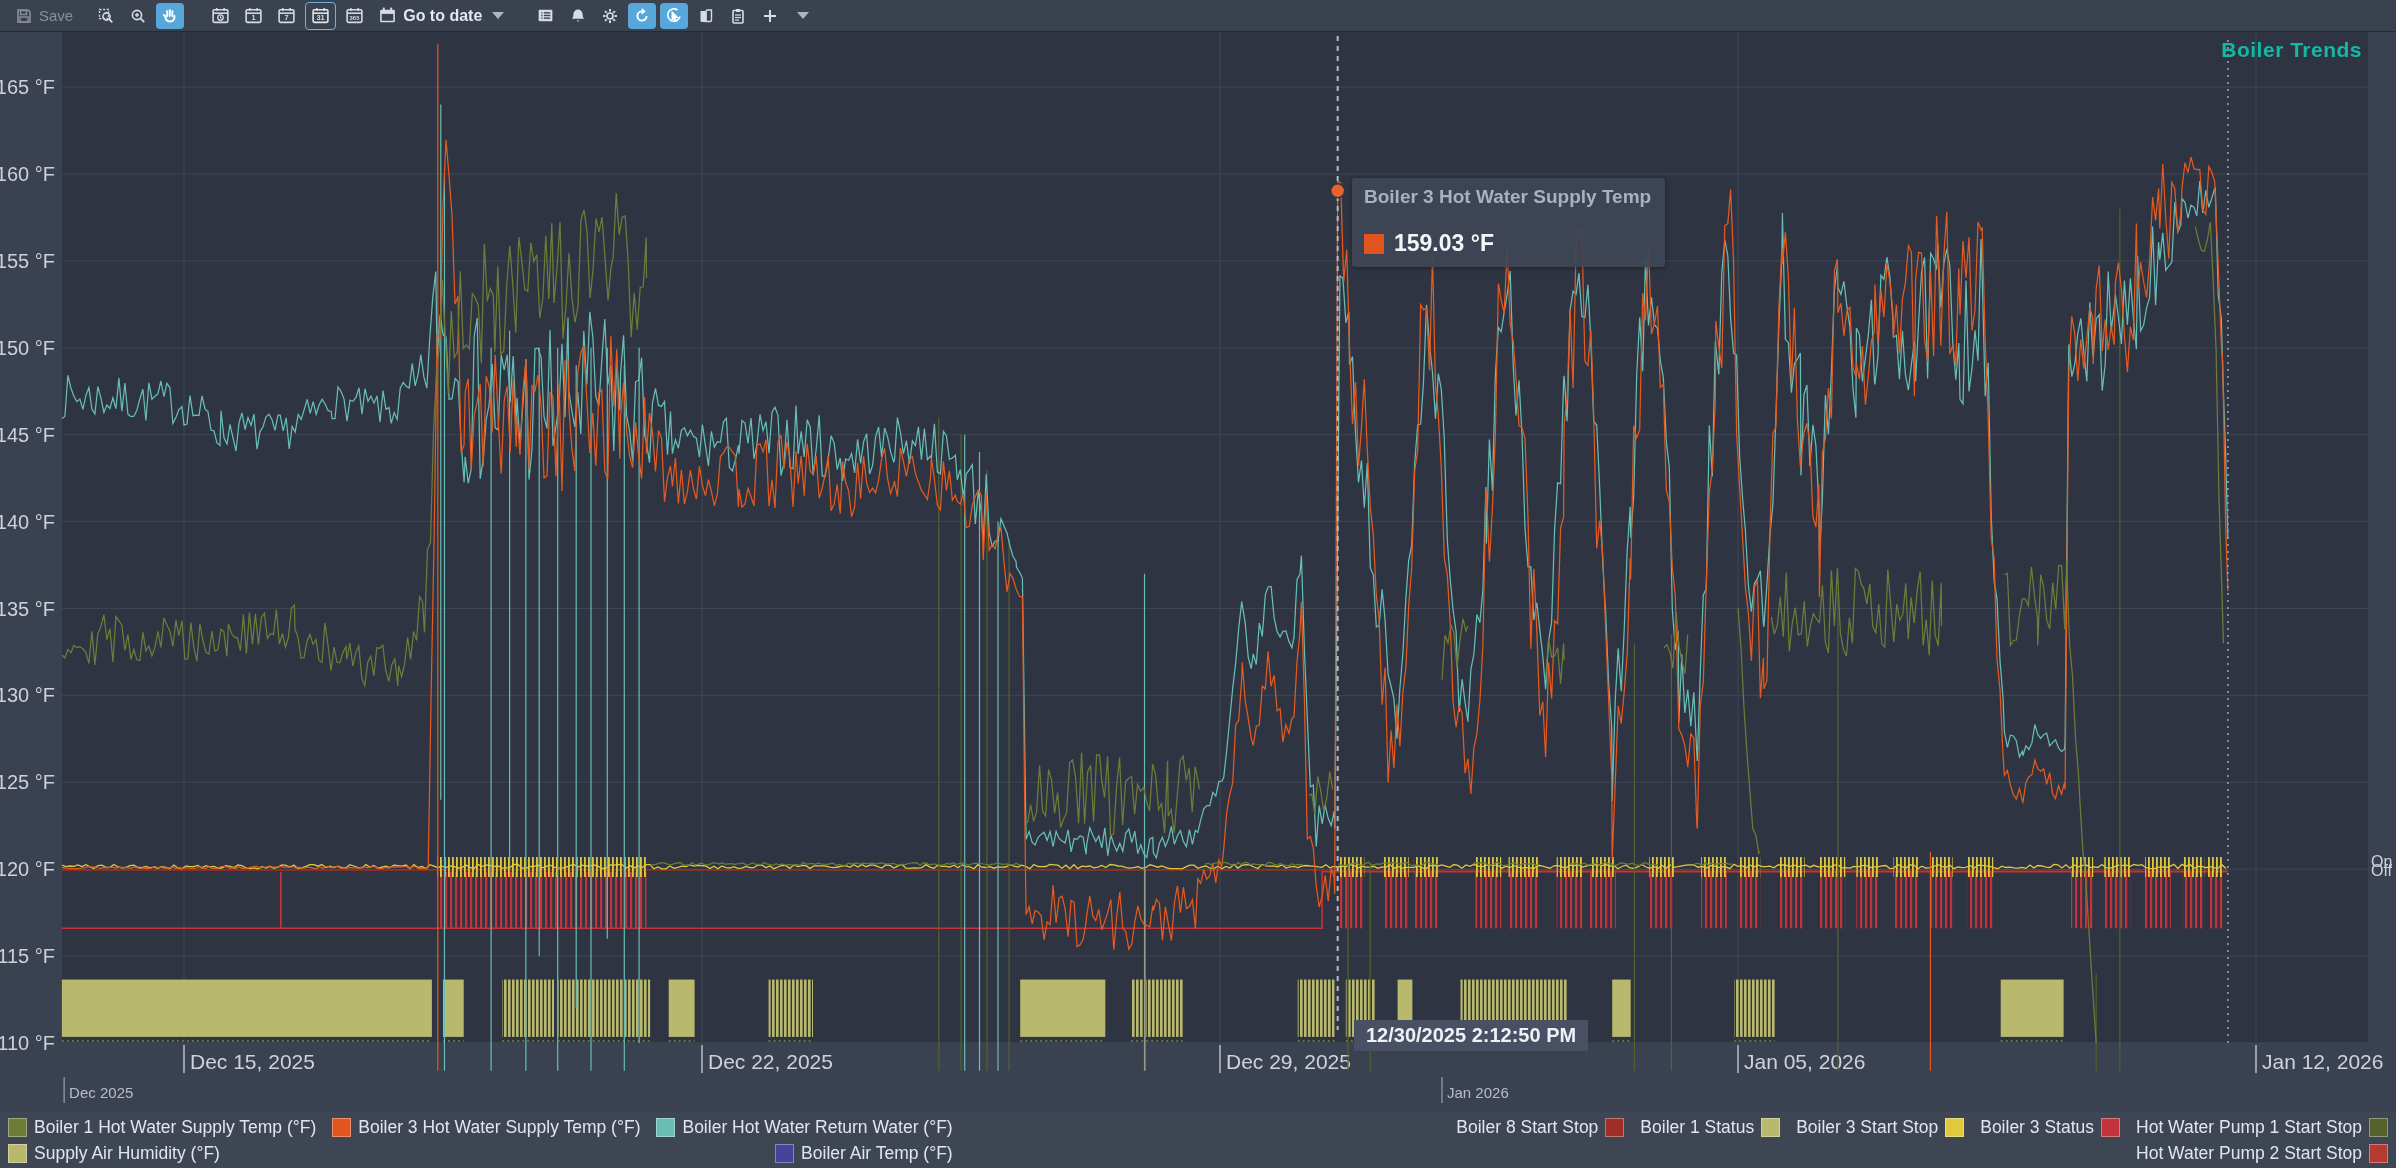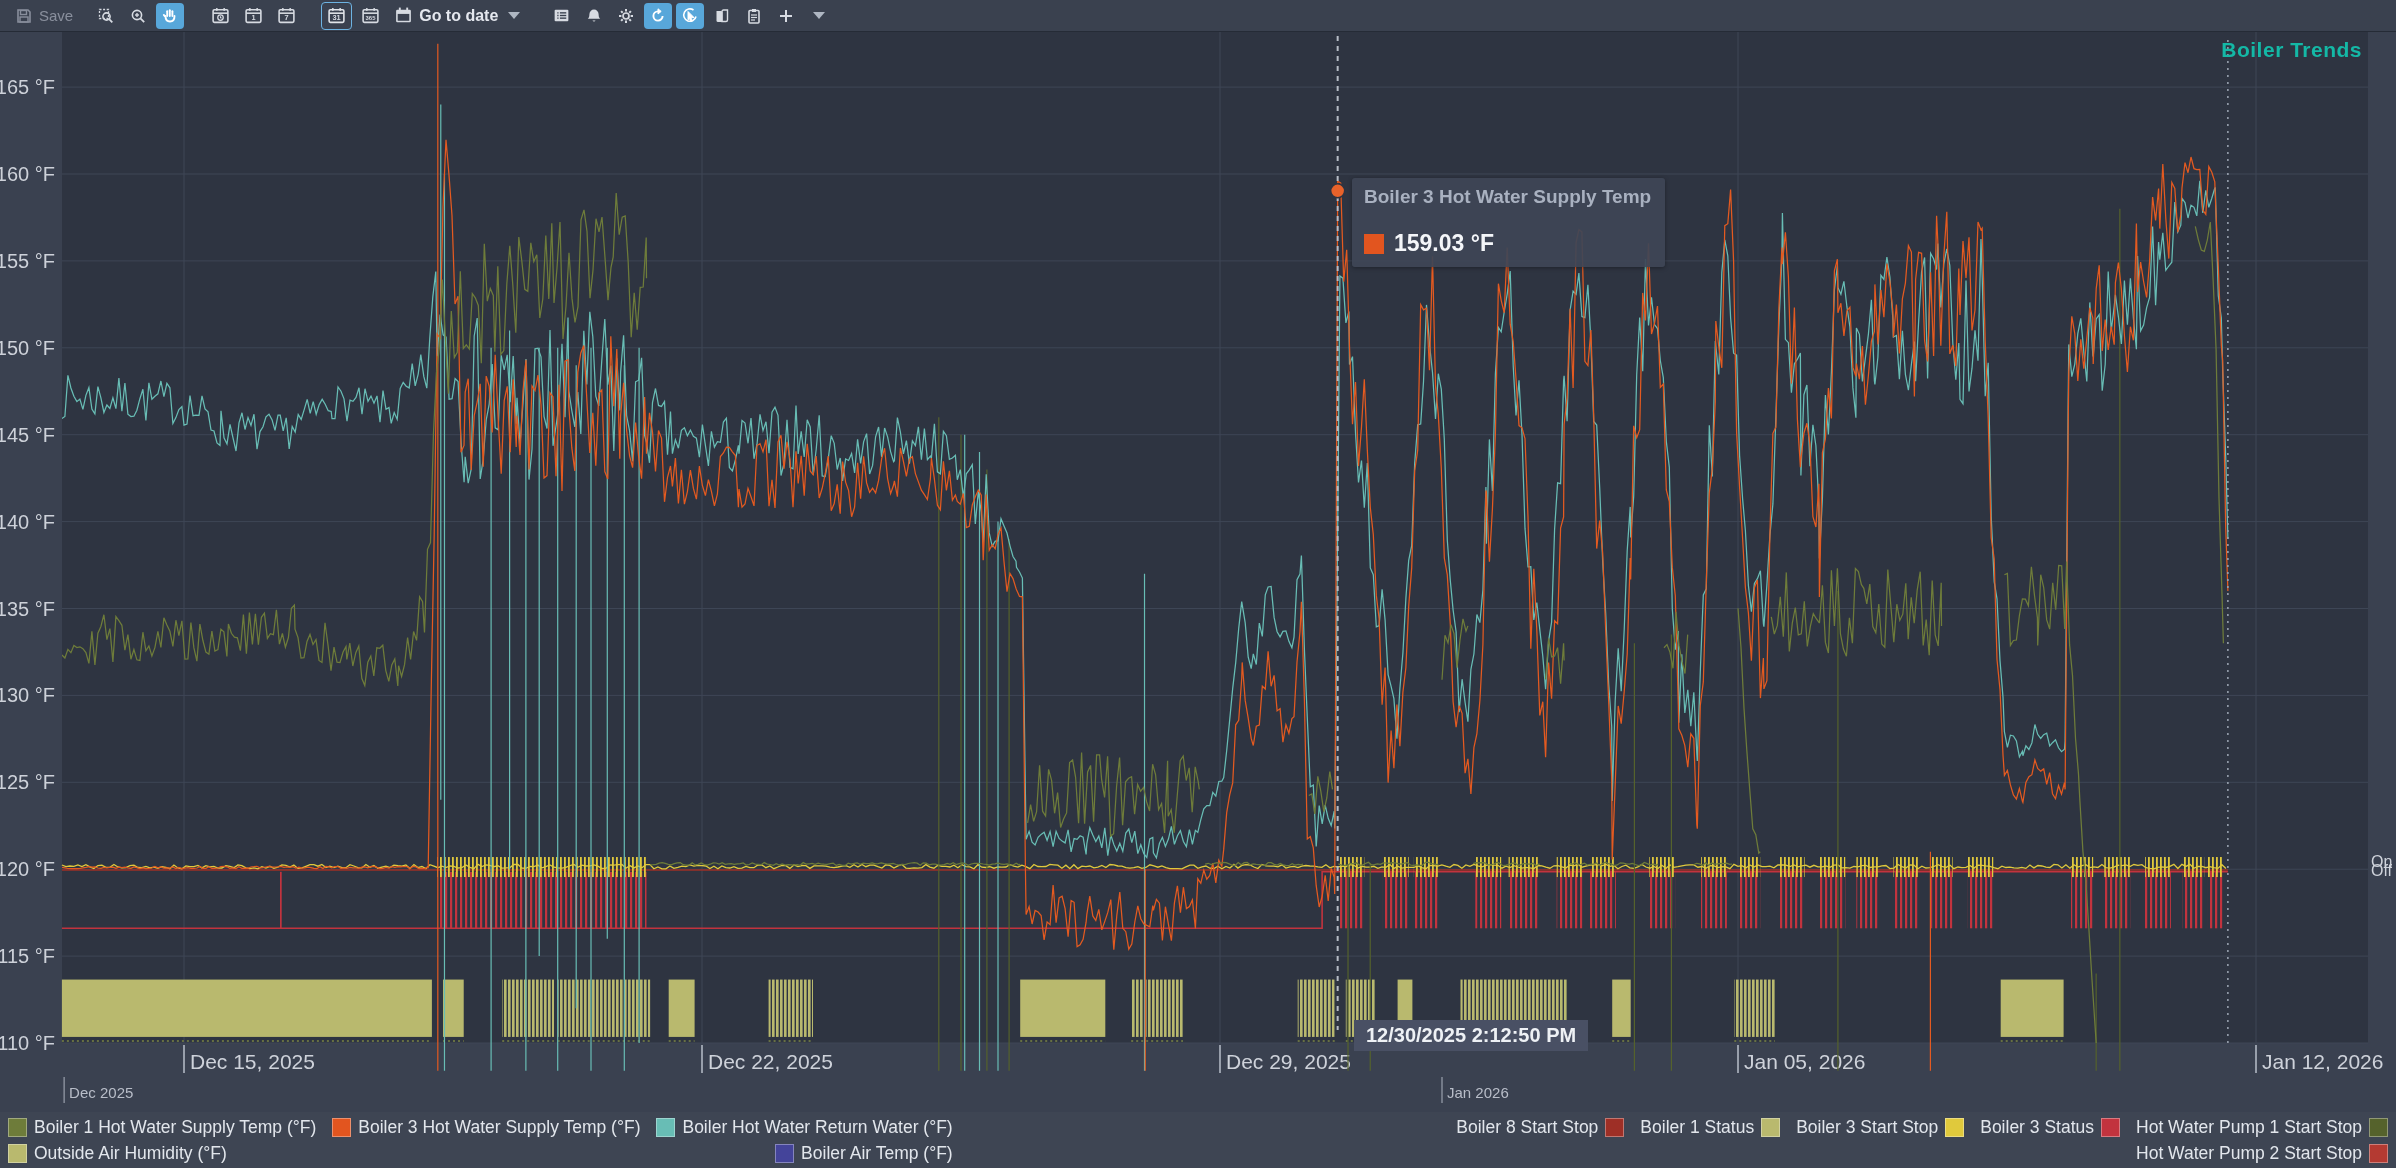--- a/index.html
+++ b/index.html
@@ -7,21 +7,21 @@
   .app{position:relative;width:2396px;height:1168px;background:#2e3441;padding-left:44px;}
   
   .toolbar{position:absolute;left:0;top:0;width:2396px;height:32px;background:#3a414f;
     border-bottom:1px solid #252b36;display:flex;align-items:center;gap:4px;padding-left:10px;box-sizing:border-box;}
   .tb-btn{display:flex;align-items:center;gap:6px;height:26px;padding:0 5px;border-radius:4px;color:#d7dbe2;}
   .tb-btn svg{display:block;}
   .tb-label{font-size:15px;color:#c9cedb;}
   .tb-save{opacity:.55;margin-right:10px;}
   .tb-chip{background:#58a7da;}
   .tb-chip svg *{stroke:#ffffff;}
-  .tb-sel{border:1.5px solid #6db3e2;margin-left:16px;}
+  .tb-sel{border:1.5px solid #6db3e2;}
   .tb-gap{width:14px;}
   .cal-num{font-size:7px;font-weight:bold;fill:#d7dbe2;font-family:"Liberation Sans",sans-serif;}
   .caret{width:0;height:0;border-left:6px solid transparent;border-right:6px solid transparent;border-top:7px solid #aeb6c2;margin-left:4px;}
   
   .chart-wrap{position:absolute;left:0;top:32px;width:2396px;height:1080px;}
   .chart-title{position:absolute;top:6px;right:34px;font-size:21px;font-weight:bold;color:#14b8a6;letter-spacing:.5px;}
   .tooltip{position:absolute;left:1352px;top:146px;background:rgba(62,70,86,.93);border-radius:3px;
     padding:8px 14px 10px 12px;box-shadow:0 1px 4px rgba(0,0,0,.35);}
   .tooltip .tt-title{font-size:19px;color:#a9b1c0;font-weight:bold;white-space:nowrap;}
   .tooltip .tt-row{display:flex;align-items:center;gap:10px;margin-top:22px;}
@@ -466,21 +466,21 @@
             <span class="lg-label">Boiler 3 Hot Water Supply Temp (°F)</span>
           </div>
           <div class="lg-item">
             <span class="lg-swatch" style="background: rgb(104, 189, 181);"></span>
             <span class="lg-label">Boiler Hot Water Return Water (°F)</span>
           </div>
         </div>
         <div class="lg-row">
           <div class="lg-item">
             <span class="lg-swatch" style="background: rgb(185, 185, 110);"></span>
-            <span class="lg-label">Outside Air Humidity (°F)</span>
+            <span class="lg-label">Supply Air Humidity (°F)</span>
           </div>
           <div class="lg-item">
             <span class="lg-swatch" style="background: rgb(68, 68, 154);"></span>
             <span class="lg-label">Boiler Air Temp (°F)</span>
           </div>
         </div>
       </div>
     <div class="lg-col right" id="legend-right">
         <div class="lg-row">
           <div class="lg-item">

